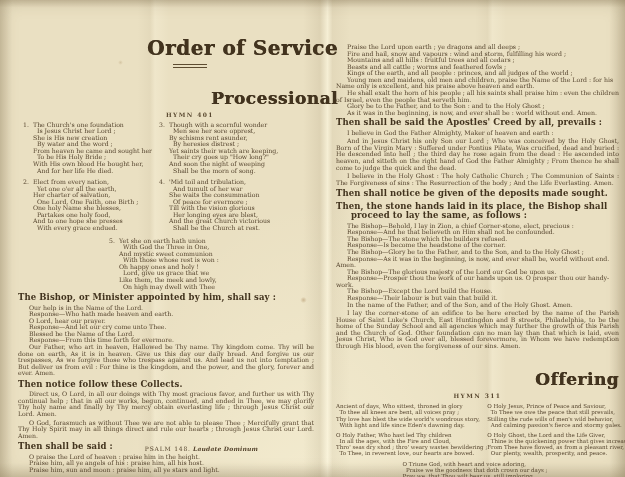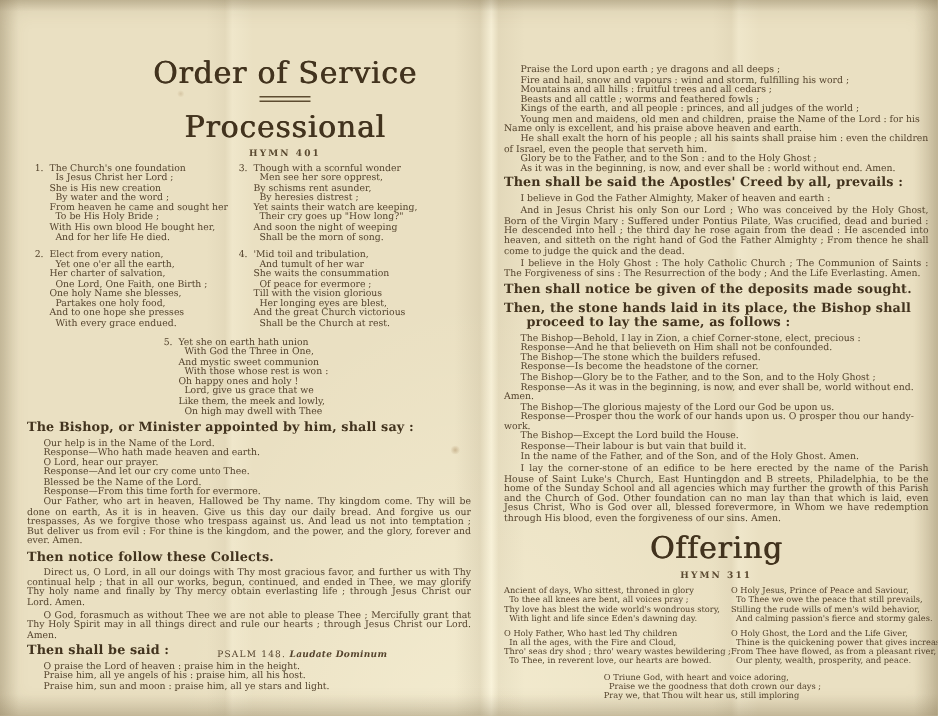--- a/index.html
+++ b/index.html
@@ -25,28 +25,28 @@
   }
   .stain{position:absolute;border-radius:50%;background:radial-gradient(circle, rgba(140,100,50,.35) 0%, rgba(140,100,50,0) 70%);}
   .stain.s1{left:300px;top:297px;width:7px;height:6px;}
   .stain.s2{left:118px;top:60px;width:5px;height:5px;opacity:.6;}
 
   .page{position:absolute;}
   .page-left{left:18px;top:28px;width:296px;}
   .page-right{left:336px;top:44px;width:283px;}
 
   .blackletter{
-    font-weight:normal;color:#42331e;text-align:center;
+    font-weight:bold;color:#42331e;text-align:right;
     text-shadow:.45px 0 0 #42331e;
     letter-spacing:.5px;margin:0;
   }
   .title{font-size:20px;margin-top:8px;transform:translateX(24px);}
   .double-rule{margin:4px 0 2px;transform:translateX(24px);}
   .double-rule span{display:block;width:34px;height:1px;background:#5d4c31;margin:1.6px auto;}
-  .section{font-size:20px;margin-top:4px;}
+  .section{font-size:17px;margin-top:20px;}
   .section.shift{transform:translateX(24px);}
   .hymn-num{
     text-align:center;font-size:6px;letter-spacing:1.4px;color:#5a4930;
     margin:3px 0 4px;font-weight:bold;
   }
   .hymn-num.shift{transform:translateX(24px);}
 
   .hymn-cols{display:flex;}
   .hymn-col.c1{width:136px;}
   .hymn-col.c2{flex:1;}

